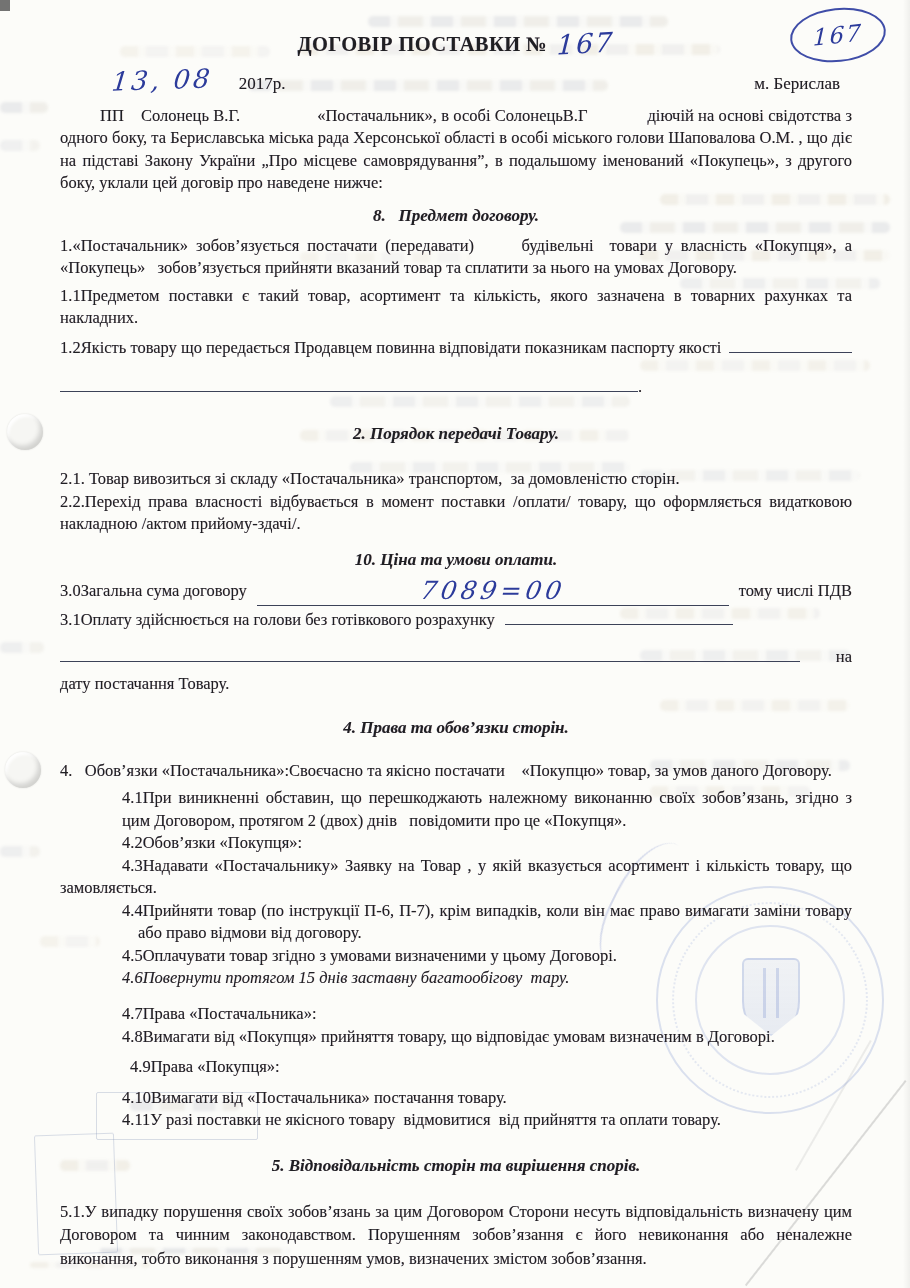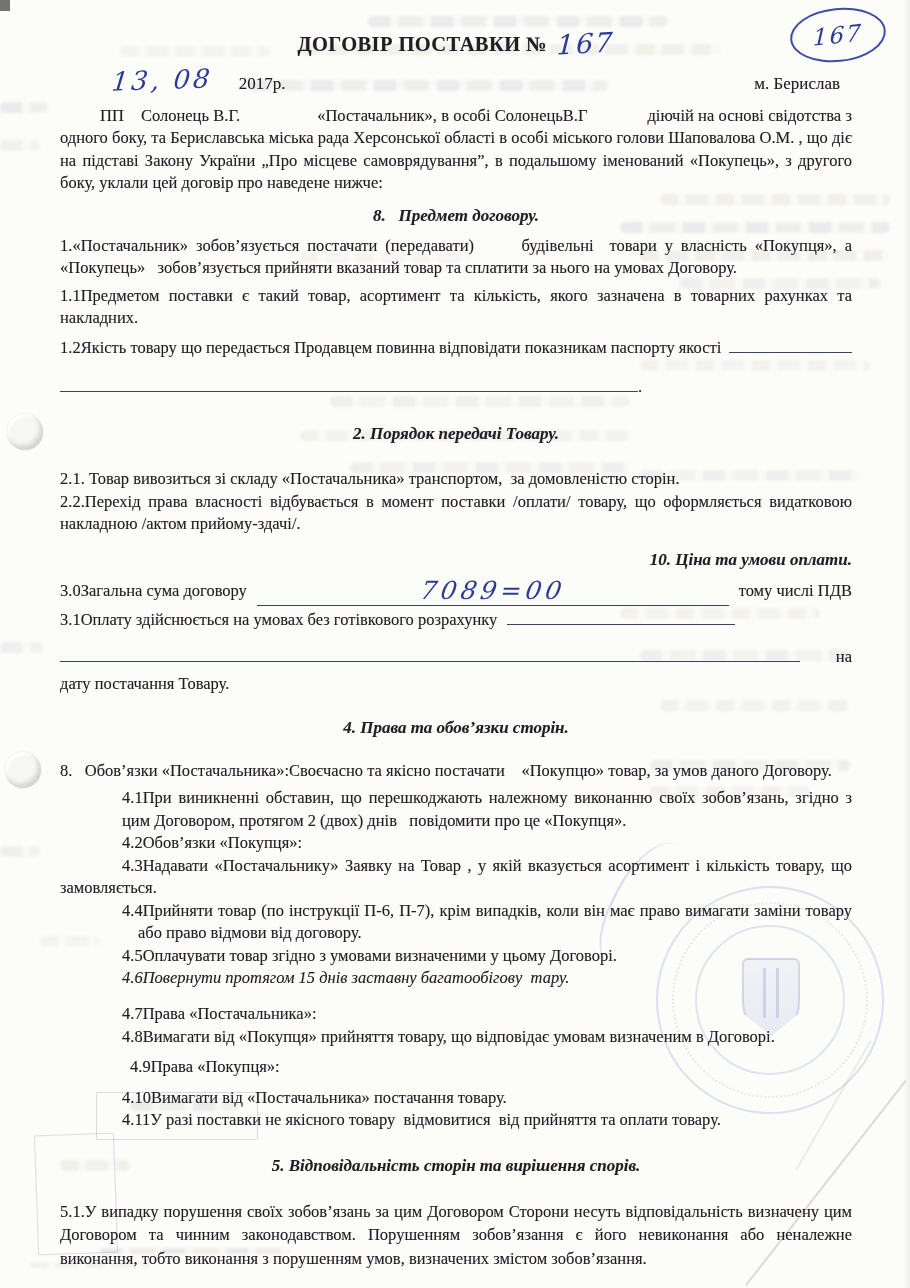--- a/index.html
+++ b/index.html
@@ -188,40 +188,40 @@
     </div>
     <div class="flexline" style="margin-top:16px;">
       <span class="blank" style="width:578px;height:16px;"></span>
       <span>.</span>
     </div>
 
     <div class="heading" style="margin-top:26px;">2. Порядок передачі Товару.</div>
     <p class="para" style="margin:24px 0 0 0;">2.1. Товар вивозиться зі складу «Постачальника» транспортом,  за домовленістю сторін.</p>
     <p class="para" style="margin:0;">2.2.Перехід права власності відбувається в момент поставки /оплати/ товару, що оформляється видатковою накладною /актом прийому-здачі/.</p>
 
-    <div class="heading" style="margin-top:14px;text-align:right;">10. Ціна та умови оплати.</div>
+    <div class="heading" style="margin-top:14px;">10. Ціна та умови оплати.</div>
     <div class="flexline" style="margin-top:10px;">
       <span>3.0Загальна сума договору</span>
       <span class="blank-sum grow" style="margin:0 10px;height:24px;">
         <span class="hand sum-hw">7089=00</span>
       </span>
       <span>тому числі ПДВ</span>
     </div>
     <div class="flexline" style="margin-top:2px;">
-      <span>3.1Оплату здійснюється  на умовах без готівкового розрахунку</span>
+      <span>3.1Оплату здійснюється  на голови без готівкового розрахунку</span>
       <span class="blank" style="margin-left:10px;width:228px;height:16px;"></span>
     </div>
     <div class="flexline" style="margin-top:14px;gap:24px;">
       <span class="blank grow" style="height:16px;margin-right:12px;"></span>
       <span>на</span>
     </div>
     <p class="para" style="margin:4px 0 0 0;">дату постачання Товару.</p>
 
     <div class="heading" style="margin-top:23px;">4. Права та обов’язки сторін.</div>
-    <p class="para" style="margin:22px 0 0 0;">8.   Обов’язки «Постачальника»:Своєчасно та якісно постачати    «Покупцю» товар, за умов даного Договору.</p>
+    <p class="para" style="margin:22px 0 0 0;">4.   Обов’язки «Постачальника»:Своєчасно та якісно постачати    «Покупцю» товар, за умов даного Договору.</p>
     <p class="para indent1" style="margin:5px 0 0 0;">4.1При виникненні обставин, що перешкоджають належному виконанню своїх зобов’язань, згідно з цим Договором, протягом 2 (двох) днів   повідомити про це «Покупця».</p>
     <p class="para indent1" style="margin:0;">4.2Обов’язки «Покупця»:</p>
     <p class="para hang" style="margin:0;">4.3Надавати «Постачальнику» Заявку на Товар , у якій вказується асортимент і кількість товару, що замовляється.</p>
     <p class="para hang44" style="margin:0;">4.4Прийняти товар (по інструкції П-6, П-7), крім випадків, коли він має право вимагати заміни товару або право відмови від договору.</p>
     <p class="para indent1" style="margin:0;">4.5Оплачувати товар згідно з умовами визначеними у цьому Договорі.</p>
     <p class="para indent1" style="margin:0;font-style:italic;">4.6Повернути протягом 15 днів заставну багатообігову  тару.</p>
     <p class="para indent1" style="margin:14px 0 0 0;">4.7Права «Постачальника»:</p>
     <p class="para indent1" style="margin:0;">4.8Вимагати від «Покупця» прийняття товару, що відповідає умовам визначеним в Договорі.</p>
     <p class="para indent1" style="margin:8px;">4.9Права «Покупця»:</p>
     <p class="para indent1" style="margin:0;">4.10Вимагати від «Постачальника» постачання товару.</p>

